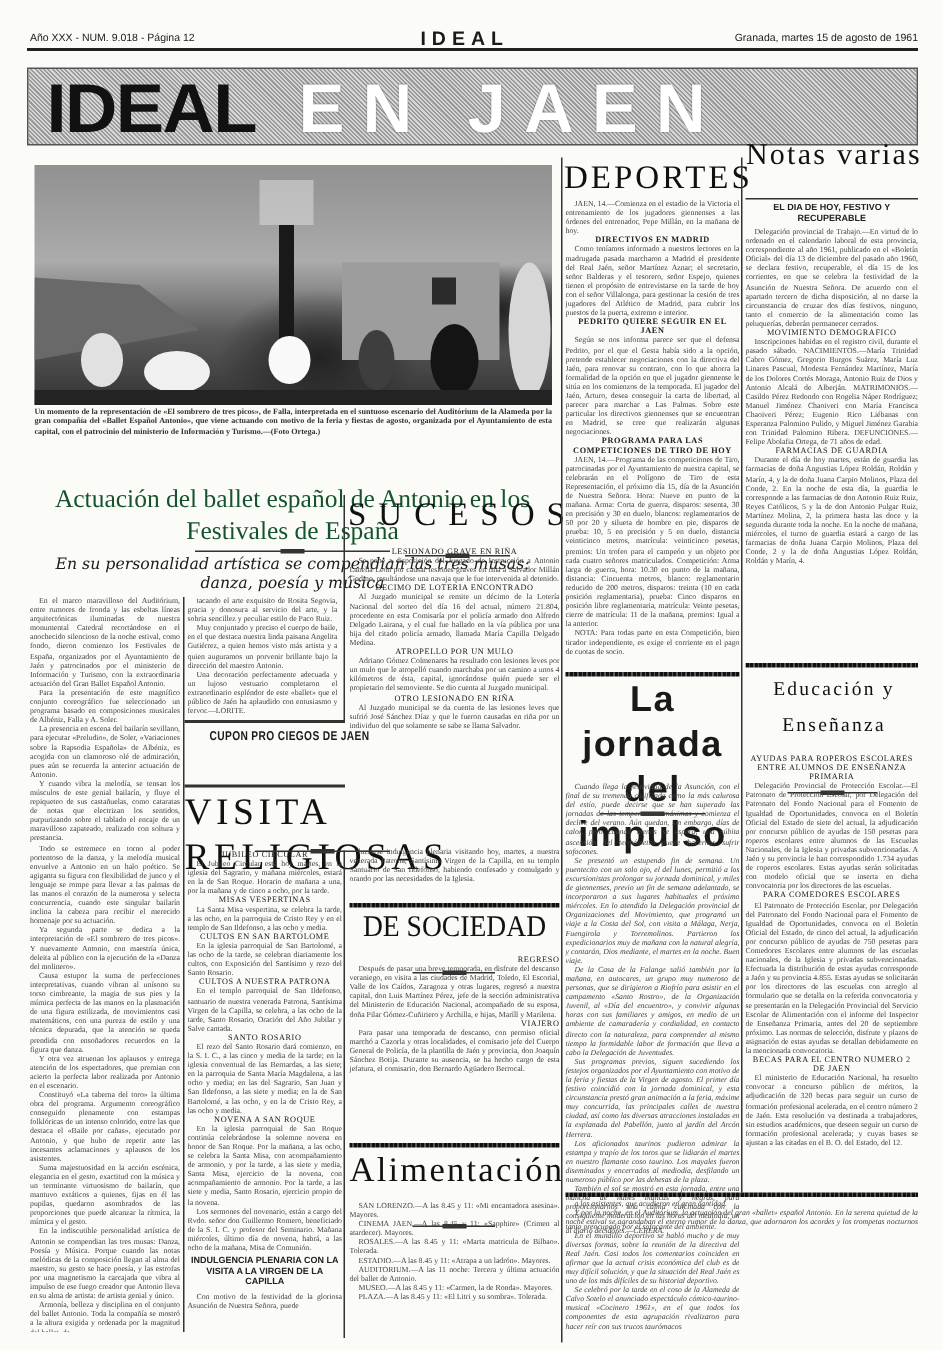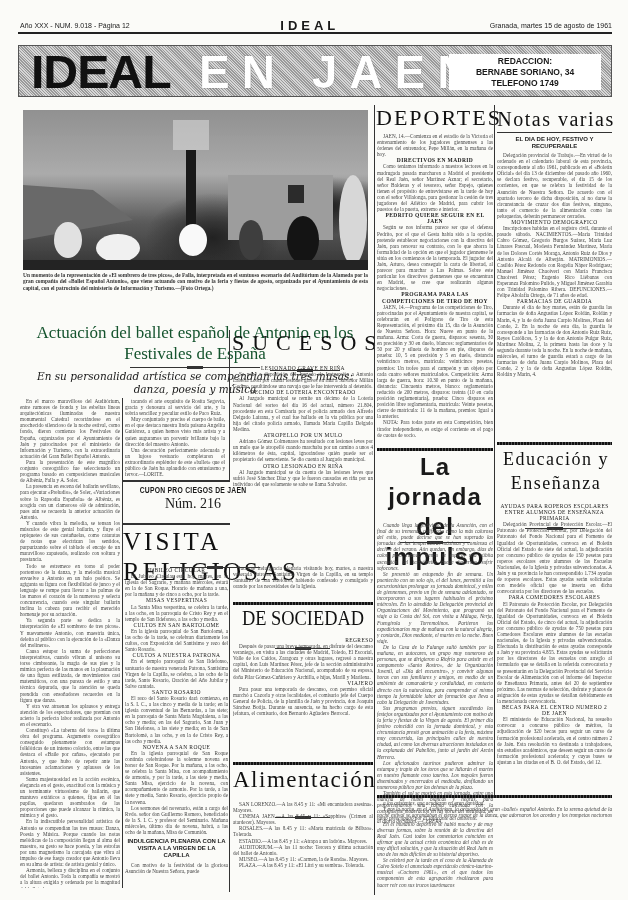--- a/index.html
+++ b/index.html
@@ -40,25 +40,20 @@
 <div class="abs top-line">
   <span>Año XXX - NUM. 9.018 - Página 12</span>
   <span class="center">IDEAL</span>
   <span>Granada, martes 15 de agosto de 1961</span>
 </div>
 <div class="abs rule" style="left:18px;top:32px;width:594px;height:2px;"></div>
 
 <div class="abs banner">
   <div class="ideal">IDEAL</div>
   <div class="enjaen">EN JAEN</div>
-  <div class="redbox">
-    <div>REDACCION:</div>
-    <div>BERNABE SORIANO, 34</div>
-    <div>TELEFONO 1749</div>
-  </div>
 </div>
 
 <div class="abs photo">
   <svg width="345" height="160" viewBox="0 0 345 160">
     <rect x="150" y="10" width="36" height="30" fill="#cfcfcf" opacity="0.6"></rect>
     <rect x="163" y="40" width="10" height="80" fill="#222"></rect>
     <polygon points="205,65 310,65 310,130 205,130" fill="#9a9a9a"></polygon>
     <rect x="265" y="75" width="16" height="18" fill="#333"></rect>
     <polygon points="0,75 70,80 110,110 0,130" fill="#6b6b6b"></polygon>
     <ellipse cx="95" cy="138" rx="22" ry="14" fill="#e6e6e6"></ellipse>
@@ -94,21 +89,20 @@
 
 <div class="abs col-text" style="left:125px;top:398px;width:100px;height:80px;">
   <p>tacando el arte exquisito de Rosita Segovia, gracia y donosura al servicio del arte, y la sobria sencillez y peculiar estilo de Paco Ruiz.</p>
   <p>Muy conjuntado y preciso el cuerpo de baile, en el que destaca nuestra linda paisana Angelita Gutiérrez, a quien hemos visto más artista y a quien auguramos un porvenir brillante bajo la dirección del maestro Antonio.</p>
   <p>Una decoración perfectamente adecuada y un lujoso vestuario completaron el extraordinario espléndor de este «ballet» que el público de Jaén ha aplaudido con entusiasmo y fervor.—LORITE.</p>
 </div>
 
 <div class="abs hr" style="left:123px;top:480px;width:107px;height:2px;"></div>
 <div class="abs" style="left:123px;top:485px;width:140px;text-align:center;">
   <div style="font-family:'Liberation Sans',sans-serif;font-weight:bold;font-size:8.5px;transform:scaleX(0.8);letter-spacing:0.3px;">CUPON PRO CIEGOS DE JAEN</div>
-  <div style="font-family:'Liberation Serif',serif;font-size:14px;line-height:18px;">Núm. 216</div>
 </div>
 <div class="abs hr" style="left:123px;top:523px;width:107px;height:2px;"></div>
 
 <div class="abs sec-title" style="left:123px;top:527px;width:250px;font-size:25px;letter-spacing:3px;line-height:30px;text-align:left;">VISITA RELIGIOSAS</div>
 <div class="abs ornament" style="left:170px;top:560px;width:90px;"></div>
 
 <div class="abs col-text" style="left:125px;top:567px;width:103px;height:325px;">
   <div class="small-head">JUBILEO CIRCULAR</div>
   <p>El Jubileo Circular está hoy martes, en la iglesia del Sagrario, y mañana miércoles, estará en la de San Roque. Horario de mañana a una, por la mañana y de cinco a ocho, por la tarde.</p>
   <div class="small-head">MISAS VESPERTINAS</div>
@@ -189,33 +183,33 @@
   <p>Se presentó un estupendo fin de semana. Un puentecito con un solo ojo, el del lunes, permitió a los excursionistas prolongar su jornada dominical, y miles de giennenses, previo un fin de semana adelantado, se incorporaron a sus lugares habituales el próximo miércoles. En lo atendido la Delegación provincial de Organizaciones del Movimiento, que programó un viaje a la Costa del Sol, con visita a Málaga, Nerja, Fuengirola y Torremolinos. Partieron los expedicionarios muy de mañana con la natural alegría, y contarán, Dios mediante, el martes en la noche. Buen viaje.</p>
   <p>De la Casa de la Falange salió también por la mañana, en autocares, un grupo muy numeroso de personas, que se dirigieron a Riofrío para asistir en el campamento «Santo Rostro», de la Organización Juvenil, al «Día del encuentro», y convivir algunas horas con sus familiares y amigos, en medio de un ambiente de camaradería y cordialidad, en contacto directo con la naturaleza, para comprender al mismo tiempo la formidable labor de formación que lleva a cabo la Delegación de Juventudes.</p>
   <p>Sus programas previos, siguen sucediendo los festejos organizados por el Ayuntamiento con motivo de la feria y fiestas de la Virgen de agosto. El primer día festivo coincidió con la jornada dominical, y esta circunstancia prestó gran animación a la feria, máxime muy concurrida, las principales calles de nuestra ciudad, así como las diversas atracciones instaladas en la explanada del Pabellón, junto al jardín del Arcón Herrera.</p>
   <p>Los aficionados taurinos pudieron admirar la estampa y trapío de los toros que se lidiarán el martes en nuestro flamante coso taurino. Los mayales fueron diseminados y encerrados al mediodía, desfilando un numeroso público por las dehesas de la plaza.</p>
   <p>También el sol se mostró en esta jornada, entre una mancha de nubes blancas y negras, para proporcionarnos una calma calcinada con la consiguiente moderación en las horas del mediodía, un tanto preocupado por el sofocante del ambiente.</p>
   <p>En el mundillo deportivo se habló mucho y de muy diversas formas, sobre la reunión de la directiva del Real Jaén. Casi todos los comentarios coinciden en afirmar que la actual crisis económica del club es de muy difícil solución, y que la situación del Real Jaén es uno de los más difíciles de su historial deportivo.</p>
   <p>Se celebró por la tarde en el coso de la Alameda de Calvo Sotelo el anunciado espectáculo cómico-taurino-musical «Cocinero 1961», en el que todos los componentes de esta agrupación rivalizaron para hacer reír con sus trucos taurómacos</p>
 </div>
 <div class="abs vr" style="left:494px;top:105px;height:690px;"></div>
 
-<div class="abs sec-title" style="left:497px;top:106px;width:118px;font-size:20px;letter-spacing:1.5px;line-height:26px;">Notas varias</div>
+<div class="abs sec-title" style="left:497px;top:90px;width:118px;font-size:20px;letter-spacing:1.5px;line-height:26px;">Notas varias</div>
 <div class="abs hr" style="left:497px;top:132px;width:115px;"></div>
 <div class="abs col-text" style="left:497px;top:136px;width:115px;height:305px;">
   <div class="sub-head" style="margin-bottom:2px;">EL DIA DE HOY, FESTIVO Y RECUPERABLE</div>
   <p>Delegación provincial de Trabajo.—En virtud de lo ordenado en el calendario laboral de esta provincia, correspondiente al año 1961, publicado en el «Boletín Oficial» del día 13 de diciembre del pasado año 1960, se declara festivo, recuperable, el día 15 de los corrientes, en que se celebra la festividad de la Asunción de Nuestra Señora. De acuerdo con el apartado tercero de dicha disposición, al no darse la circunstancia de cruzar dos días festivos, ninguno, tanto el comercio de la alimentación como las peluquerías, deberán permanecer cerrados.</p>
   <div class="small-head">MOVIMIENTO DEMOGRAFICO</div>
   <p>Inscripciones habidas en el registro civil, durante el pasado sábado. NACIMIENTOS.—María Trinidad Cabro Gómez, Gregorio Burgos Suárez, María Luz Linares Pascual, Modesta Fernández Martínez, María de los Dolores Cortés Moraga, Antonio Ruiz de Dios y Antonio Alcalá de Alberján. MATRIMONIOS.—Casildo Pérez Redondo con Rogelia Náper Rodríguez; Manuel Jiménez Chaoiveri con María Francisca Chaoiveri Pérez; Eugenio Rico Liébanas con Esperanza Palomino Pulido, y Miguel Jiménez Garabia con Trinidad Palomino Ribera. DEFUNCIONES.—Felipe Abolafia Ortega, de 71 años de edad.</p>
   <div class="small-head">FARMACIAS DE GUARDIA</div>
   <p>Durante el día de hoy martes, están de guardia las farmacias de doña Angustias López Roldán, Roldán y Marín, 4, y la de doña Juana Carpio Molinos, Plaza del Conde, 2. En la noche de esta día, la guardia le corresponde a las farmacias de don Antonio Ruiz Ruiz, Reyes Católicos, 5 y la de don Antonio Pulgar Ruiz, Martínez Molina, 2, la primera hasta las doce y la segunda durante toda la noche. En la noche de mañana, miércoles, el turno de guardia estará a cargo de las farmacias de doña Juana Carpio Molinos, Plaza del Conde, 2 y la de doña Angustias López Roldán, Roldán y Marín, 4.</p>
 </div>
 <div class="abs thick" style="left:497px;top:442px;width:115px;"></div>
 
-<div class="abs sec-title" style="left:497px;top:447px;width:118px;font-size:18px;letter-spacing:1.5px;line-height:24px;">Educación y Enseñanza</div>
+<div class="abs sec-title" style="left:497px;top:447px;width:118px;font-size:13px;letter-spacing:1.5px;line-height:24px;">Educación y Enseñanza</div>
 <div class="abs ornament" style="left:525px;top:496px;width:60px;"></div>
 <div class="abs col-text" style="left:497px;top:503px;width:115px;height:290px;">
   <div class="small-head">AYUDAS PARA ROPEROS ESCOLARES ENTRE ALUMNOS DE ENSEÑANZA PRIMARIA</div>
   <p>Delegación Provincial de Protección Escolar.—El Patronato de Protección Escolar, por Delegación del Patronato del Fondo Nacional para el Fomento de Igualdad de Oportunidades, convoca en el Boletín Oficial del Estado de siete del actual, la adjudicación por concurso público de ayudas de 150 pesetas para roperos escolares entre alumnos de las Escuelas Nacionales, de la Iglesia y privadas subvencionadas. A Jaén y su provincia le han correspondido 1.734 ayudas de roperos escolares. Estas ayudas serán solicitadas con modelo oficial que se inserta en dicha convocatoria por los directores de las escuelas.</p>
   <div class="small-head">PARA COMEDORES ESCOLARES</div>
   <p>El Patronato de Protección Escolar, por Delegación del Patronato del Fondo Nacional para el Fomento de Igualdad de Oportunidades, convoca en el Boletín Oficial del Estado, de cinco del actual, la adjudicación por concurso público de ayudas de 750 pesetas para Comedores Escolares entre alumnos de las escuelas nacionales, de la Iglesia y privadas subvencionadas. Efectuada la distribución de estas ayudas corresponde a Jaén y su provincia 4.855. Estas ayudas se solicitarán por los directores de las escuelas con arreglo al formulario que se detalla en la referida convocatoria y se presentarán en la Delegación Provincial del Servicio Escolar de Alimentación con el informe del Inspector de Enseñanza Primaria, antes del 20 de septiembre próximo. Las normas de selección, disfrute y plazos de asignación de estas ayudas se detallan debidamente en la mencionada convocatoria.</p>
   <div class="small-head">BECAS PARA EL CENTRO NUMERO 2 DE JAEN</div>
   <p>El ministerio de Educación Nacional, ha resuelto convocar a concurso público de méritos, la adjudicación de 320 becas para seguir un curso de formación profesional acelerada, en el centro número 2 de Jaén. Esta resolución va destinada a trabajadores, sin estudios académicos, que deseen seguir un curso de formación profesional acelerada; y cuyas bases se ajustan a las citadas en el B. O. del Estado, del 12.</p>
 </div>
 <div class="abs thick" style="left:377px;top:795px;width:235px;"></div>

